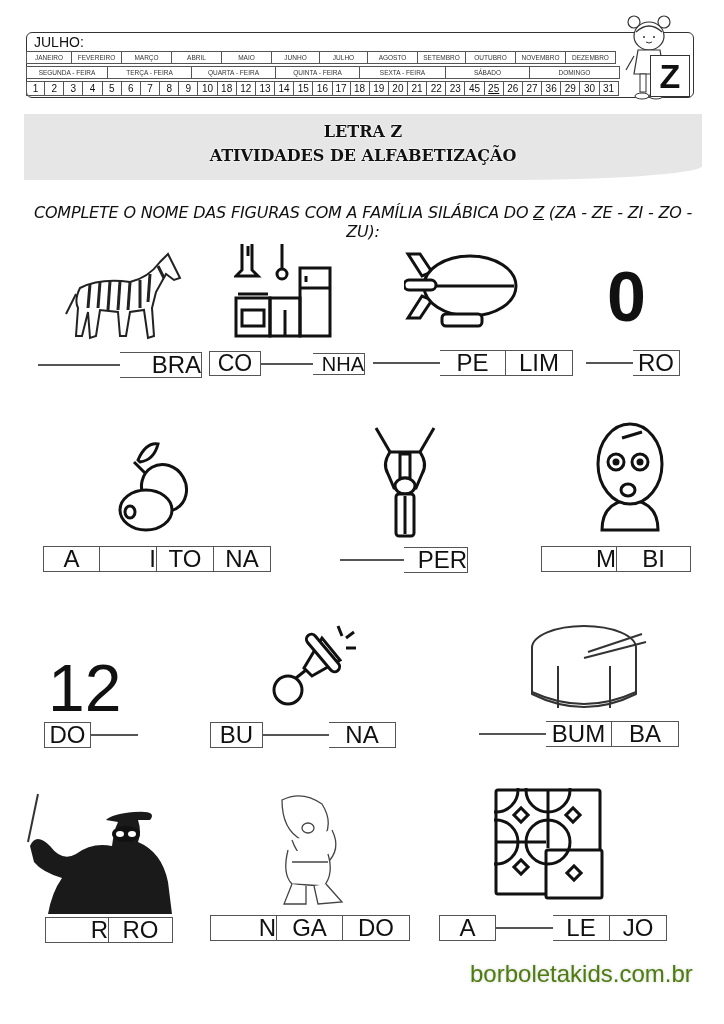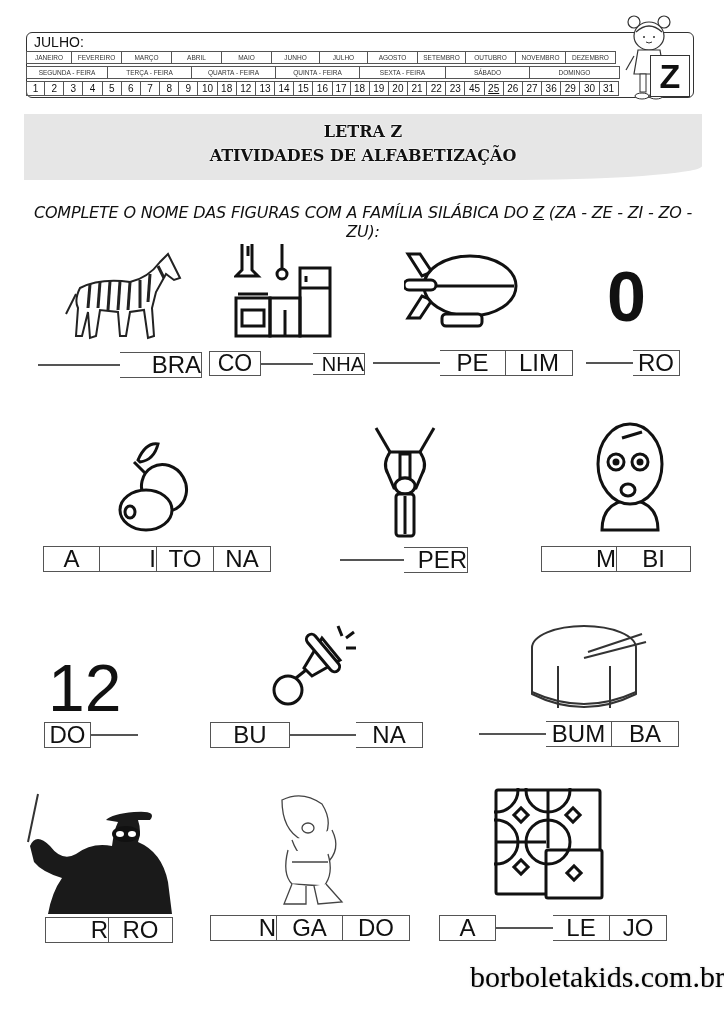--- a/index.html
+++ b/index.html
@@ -30,21 +30,21 @@
   .instr u { text-decoration: underline; }
 
   
   .boxes { position: absolute; display: flex; height: 33px; align-items: center; }
   .boxes .b { border: 1.3px solid #555; border-left: none; font-size: 24px; display: flex; align-items: flex-end; padding-bottom: 0; line-height: 1; color: #111; }
   .boxes .b:first-child { border-left: 1.3px solid #555; }
   .b.center { justify-content: center; }
   .b.right { justify-content: flex-end; }
 
   svg { display: block; }
-  .footer { left: 470px; top: 960px; font-size: 30px; font-family: Liberation Serif, serif; color: #000000; text-shadow: 0 0 3px #ccc; }
+  .footer { left: 470px; top: 960px; font-size: 24px; font-family: Liberation Sans, sans-serif; color: #4d7c0f; text-shadow: 0 0 3px #ccc; }
 </style>
 </head>
 <body>
 
 <div class="abs header-card"></div>
 <div class="abs nome">JULHO:</div>
 
 <div class="row months">
   <div class="c" style="width:46px">JANEIRO</div>
   <div class="c" style="width:50px">FEVEREIRO</div>
@@ -260,21 +260,21 @@
     <path d="M64 40 L118 22"></path>
       <path d="M60 46 L122 30"></path>
   </g>
 </svg>
 
 <div class="boxes" style="left:44px;top:718px">
   <div class="b center" style="width:47px">DO</div>
   <div class="b" style="width:47px"></div>
 </div>
 <div class="boxes" style="left:210px;top:718px">
-  <div class="b center" style="width:80px">BU</div>
+  <div class="b center" style="width:53px">BU</div>
   <div class="b" style="width:66px"></div>
   <div class="b center" style="width:67px">NA</div>
 </div>
 <div class="boxes" style="left:479px;top:717px">
   <div class="b" style="width:67px"></div>
   <div class="b center" style="width:66px">BUM</div>
   <div class="b center" style="width:67px">BA</div>
 </div>
 
 <svg class="abs" style="left:22px;top:792px" width="154" height="122" viewBox="0 0 154 122">

